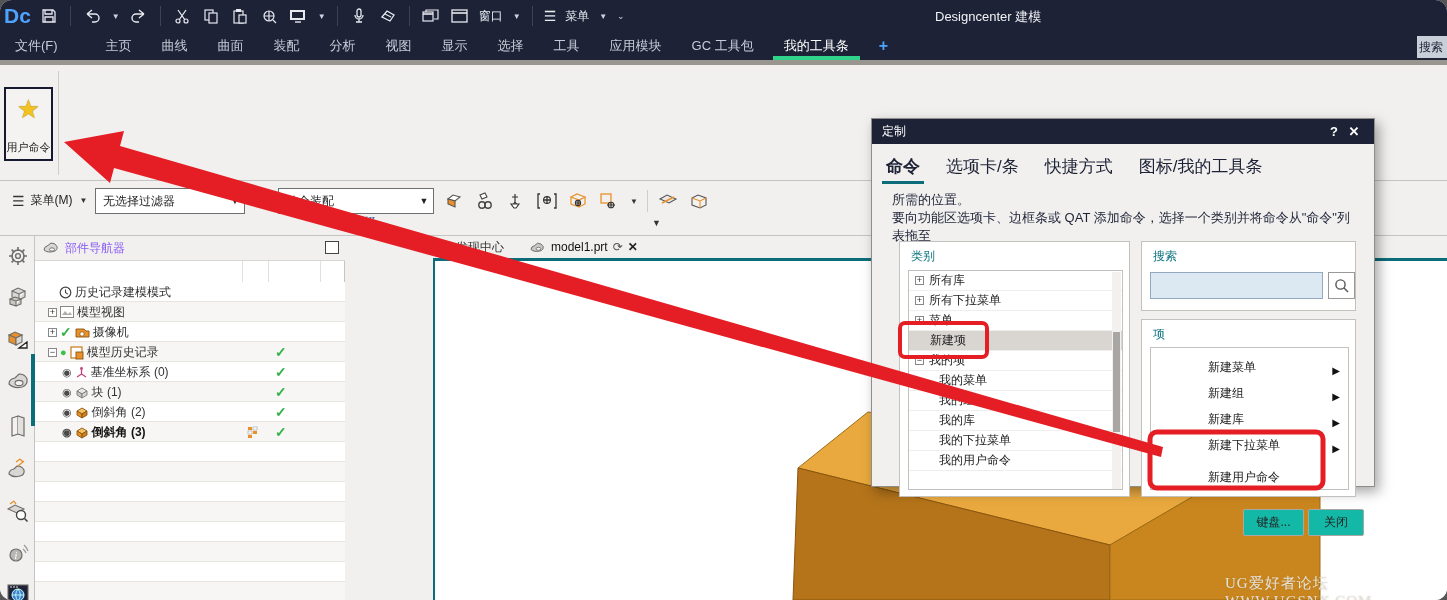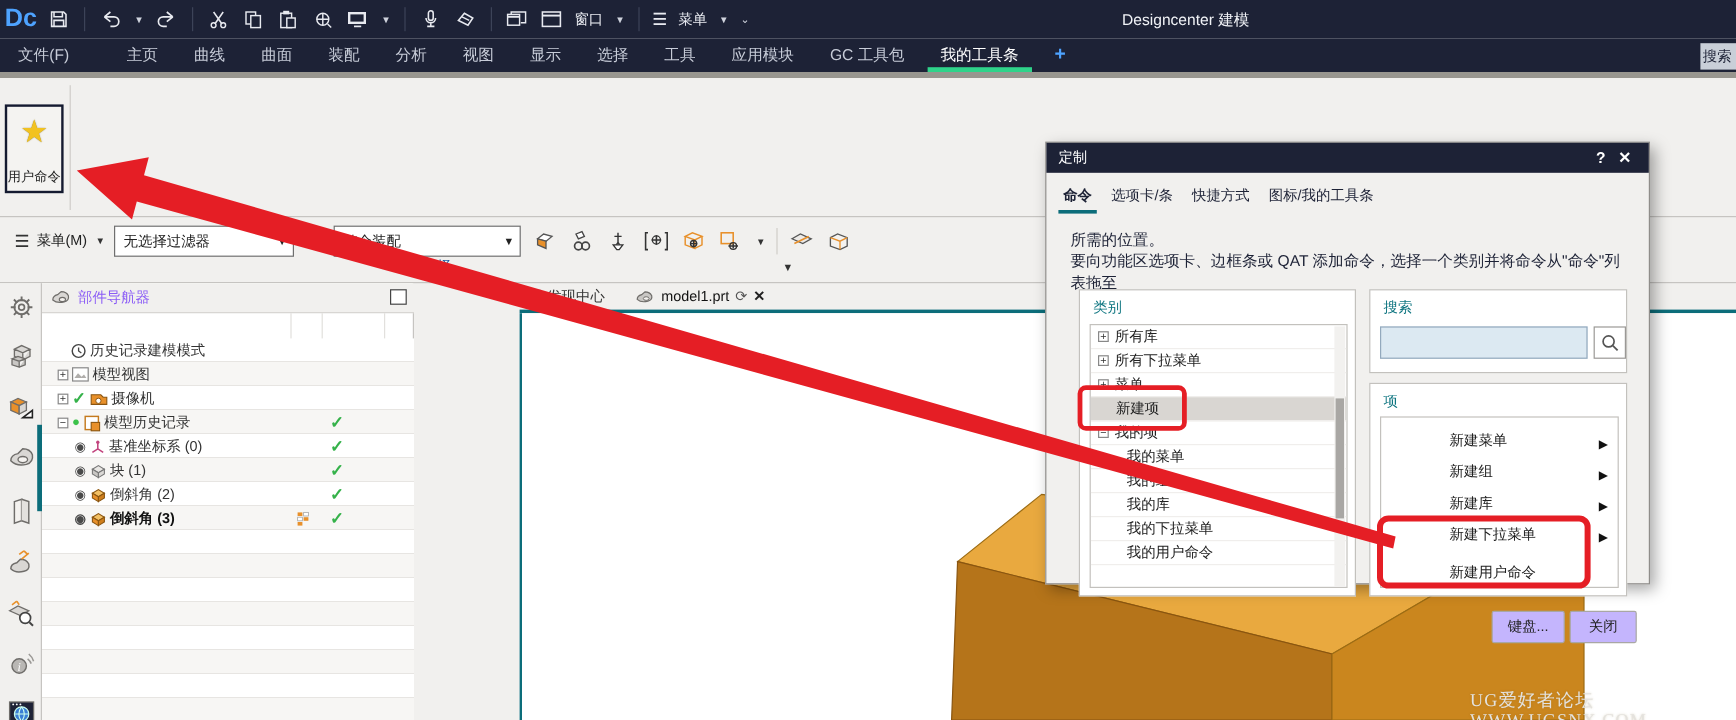--- a/index.html
+++ b/index.html
@@ -1,19 +1,19 @@
 <!DOCTYPE html>
 <html><head>
 <meta charset="utf-8">
 <style>
   * { margin:0; padding:0; box-sizing:border-box; }
   html,body { background:#555; }
   #canvas {
     position:relative; width:1447px; height:600px; overflow:hidden;
-    font-family:"Liberation Sans", sans-serif; background:#f1f0ee;
+    font-family:"Liberation Sans", sans-serif; background:#f1f0ee;border-radius:12px;
     -webkit-font-smoothing:antialiased;
   }
   .abs { position:absolute; }
 
   
   #titlebar { left:0; top:0; width:1447px; height:32px; background:#1d2236; display:flex; align-items:center; color:#e8eaf0; }
   #dc-logo { font-weight:bold; font-size:21px; color:#4ea3ff; padding:0 8px 0 4px; font-family:"Liberation Sans",sans-serif; }
   .qat { display:flex; align-items:center; gap:9px; }
   .qat .sep { width:1px; height:20px; background:#3c4358; margin:0 2px; }
   .qicon { display:inline-flex; align-items:center; justify-content:center; width:20px; height:20px; }
@@ -85,42 +85,42 @@
   .dtab .refresh { color:#555; font-size:12px; }
   #vp-topline { left:433px; top:258px; width:1014px; height:3px; background:#0c6d7a; }
   #viewport { left:433px; top:261px; width:1014px; height:339px; background:#fff; border-left:2px solid #0c6d7a; }
   #watermark { position:absolute; left:790px; top:313px; font-size:15px; color:#e4e2de; font-family:"Liberation Serif", serif; letter-spacing:1px; text-shadow:0 0 2px rgba(120,90,20,.25); z-index:3; }
 
   
   #dialog { left:871px; top:118px; width:504px; height:369px; background:#f1f0ee; border:1px solid #8f8d8a; box-shadow:4px 5px 12px rgba(0,0,0,.35); z-index:5; }
   #dlg-title { position:absolute; left:0; top:0; width:100%; height:25px; background:#1d2236; color:#fff; display:flex; align-items:center; font-size:12px; padding:0 10px; }
   #dlg-title .spacer { flex:1; }
   #dlg-title .tbtn { width:20px; text-align:center; font-size:13px; font-weight:bold; cursor:pointer; }
-  #dlg-tabs { position:absolute; left:14px; top:36px; display:flex; gap:16px; font-size:12px; color:#1d2236; }
+  #dlg-tabs { position:absolute; left:14px; top:36px; display:flex; gap:26px; font-size:17px; color:#1d2236; }
   .dtab2 { position:relative; padding-bottom:6px; cursor:pointer; }
   .dtab2.active { font-weight:bold; }
   .dtab2.active::after { content:""; position:absolute; left:-4px; right:-4px; bottom:0; height:3px; background:#0c6d7a; }
   #dlg-desc { position:absolute; left:20px; top:72px; width:468px; font-size:13px; line-height:18px; color:#1d2236; }
   .groupbox { position:absolute; background:#fff; border:1px solid #c3c1bd; }
   .gb-label { position:absolute; left:11px; top:6px; font-size:12px; color:#0e7580; }
   #gb-cats { left:27px; top:122px; width:231px; height:256px; }
   #cat-list { position:absolute; left:8px; top:28px; width:215px; height:220px; border:1px solid #c3c1bd; background:#fff; overflow:hidden; }
   .cat-item { position:relative; height:20px; display:flex; align-items:center; gap:5px; font-size:12px; color:#222; padding-left:6px; border-bottom:1px solid #f0eeec; }
   .cat-item.child { padding-left:30px; }
   .cat-item.selected { background:#d9d6d2; }
   #cat-scroll { position:absolute; right:1px; top:1px; width:9px; height:218px; background:#f2f1ef; }
   #cat-thumb { position:absolute; left:1px; top:60px; width:7px; height:100px; background:#a9a7a4; }
   #gb-search { left:269px; top:122px; width:215px; height:70px; }
   #search-input { position:absolute; left:8px; top:30px; width:173px; height:27px; background:#dce9f2; border:1px solid #93a9bd; font-size:12px; padding:0 5px; }
   #search-btn { position:absolute; left:186px; top:30px; width:27px; height:27px; background:#fff; border:1px solid #9b9996; display:flex; align-items:center; justify-content:center; cursor:pointer; }
   #gb-items { left:269px; top:200px; width:215px; height:178px; }
   #item-list { position:absolute; left:8px; top:27px; width:199px; height:143px; border:1px solid #c3c1bd; background:#fff; }
   .item-entry { position:absolute; left:0; width:199px; height:26px; display:flex; align-items:flex-end; font-size:12px; color:#222; padding-left:57px; cursor:pointer; }
   .item-entry .arrow { position:absolute; right:10px; font-size:10px; color:#111; }
-  .dlg-btn { position:absolute; height:27px; background:#c4b5fd; border:1px solid #a9a7a4; border-radius:2px; font-size:12px; color:#222; display:flex; align-items:center; justify-content:center; cursor:pointer; }
+  .dlg-btn { position:absolute; height:27px; background:#14b8a6; border:1px solid #a9a7a4; border-radius:2px; font-size:12px; color:#222; display:flex; align-items:center; justify-content:center; cursor:pointer; }
   #btn-keyboard { left:371px; top:390px; width:61px; }
   #btn-close { left:436px; top:390px; width:56px; }
 
   
   #red-overlay { left:0; top:0; width:1447px; height:600px; z-index:9; pointer-events:none; }
 
   svg { overflow:visible; }
 </style>
 </head>
 <body>

